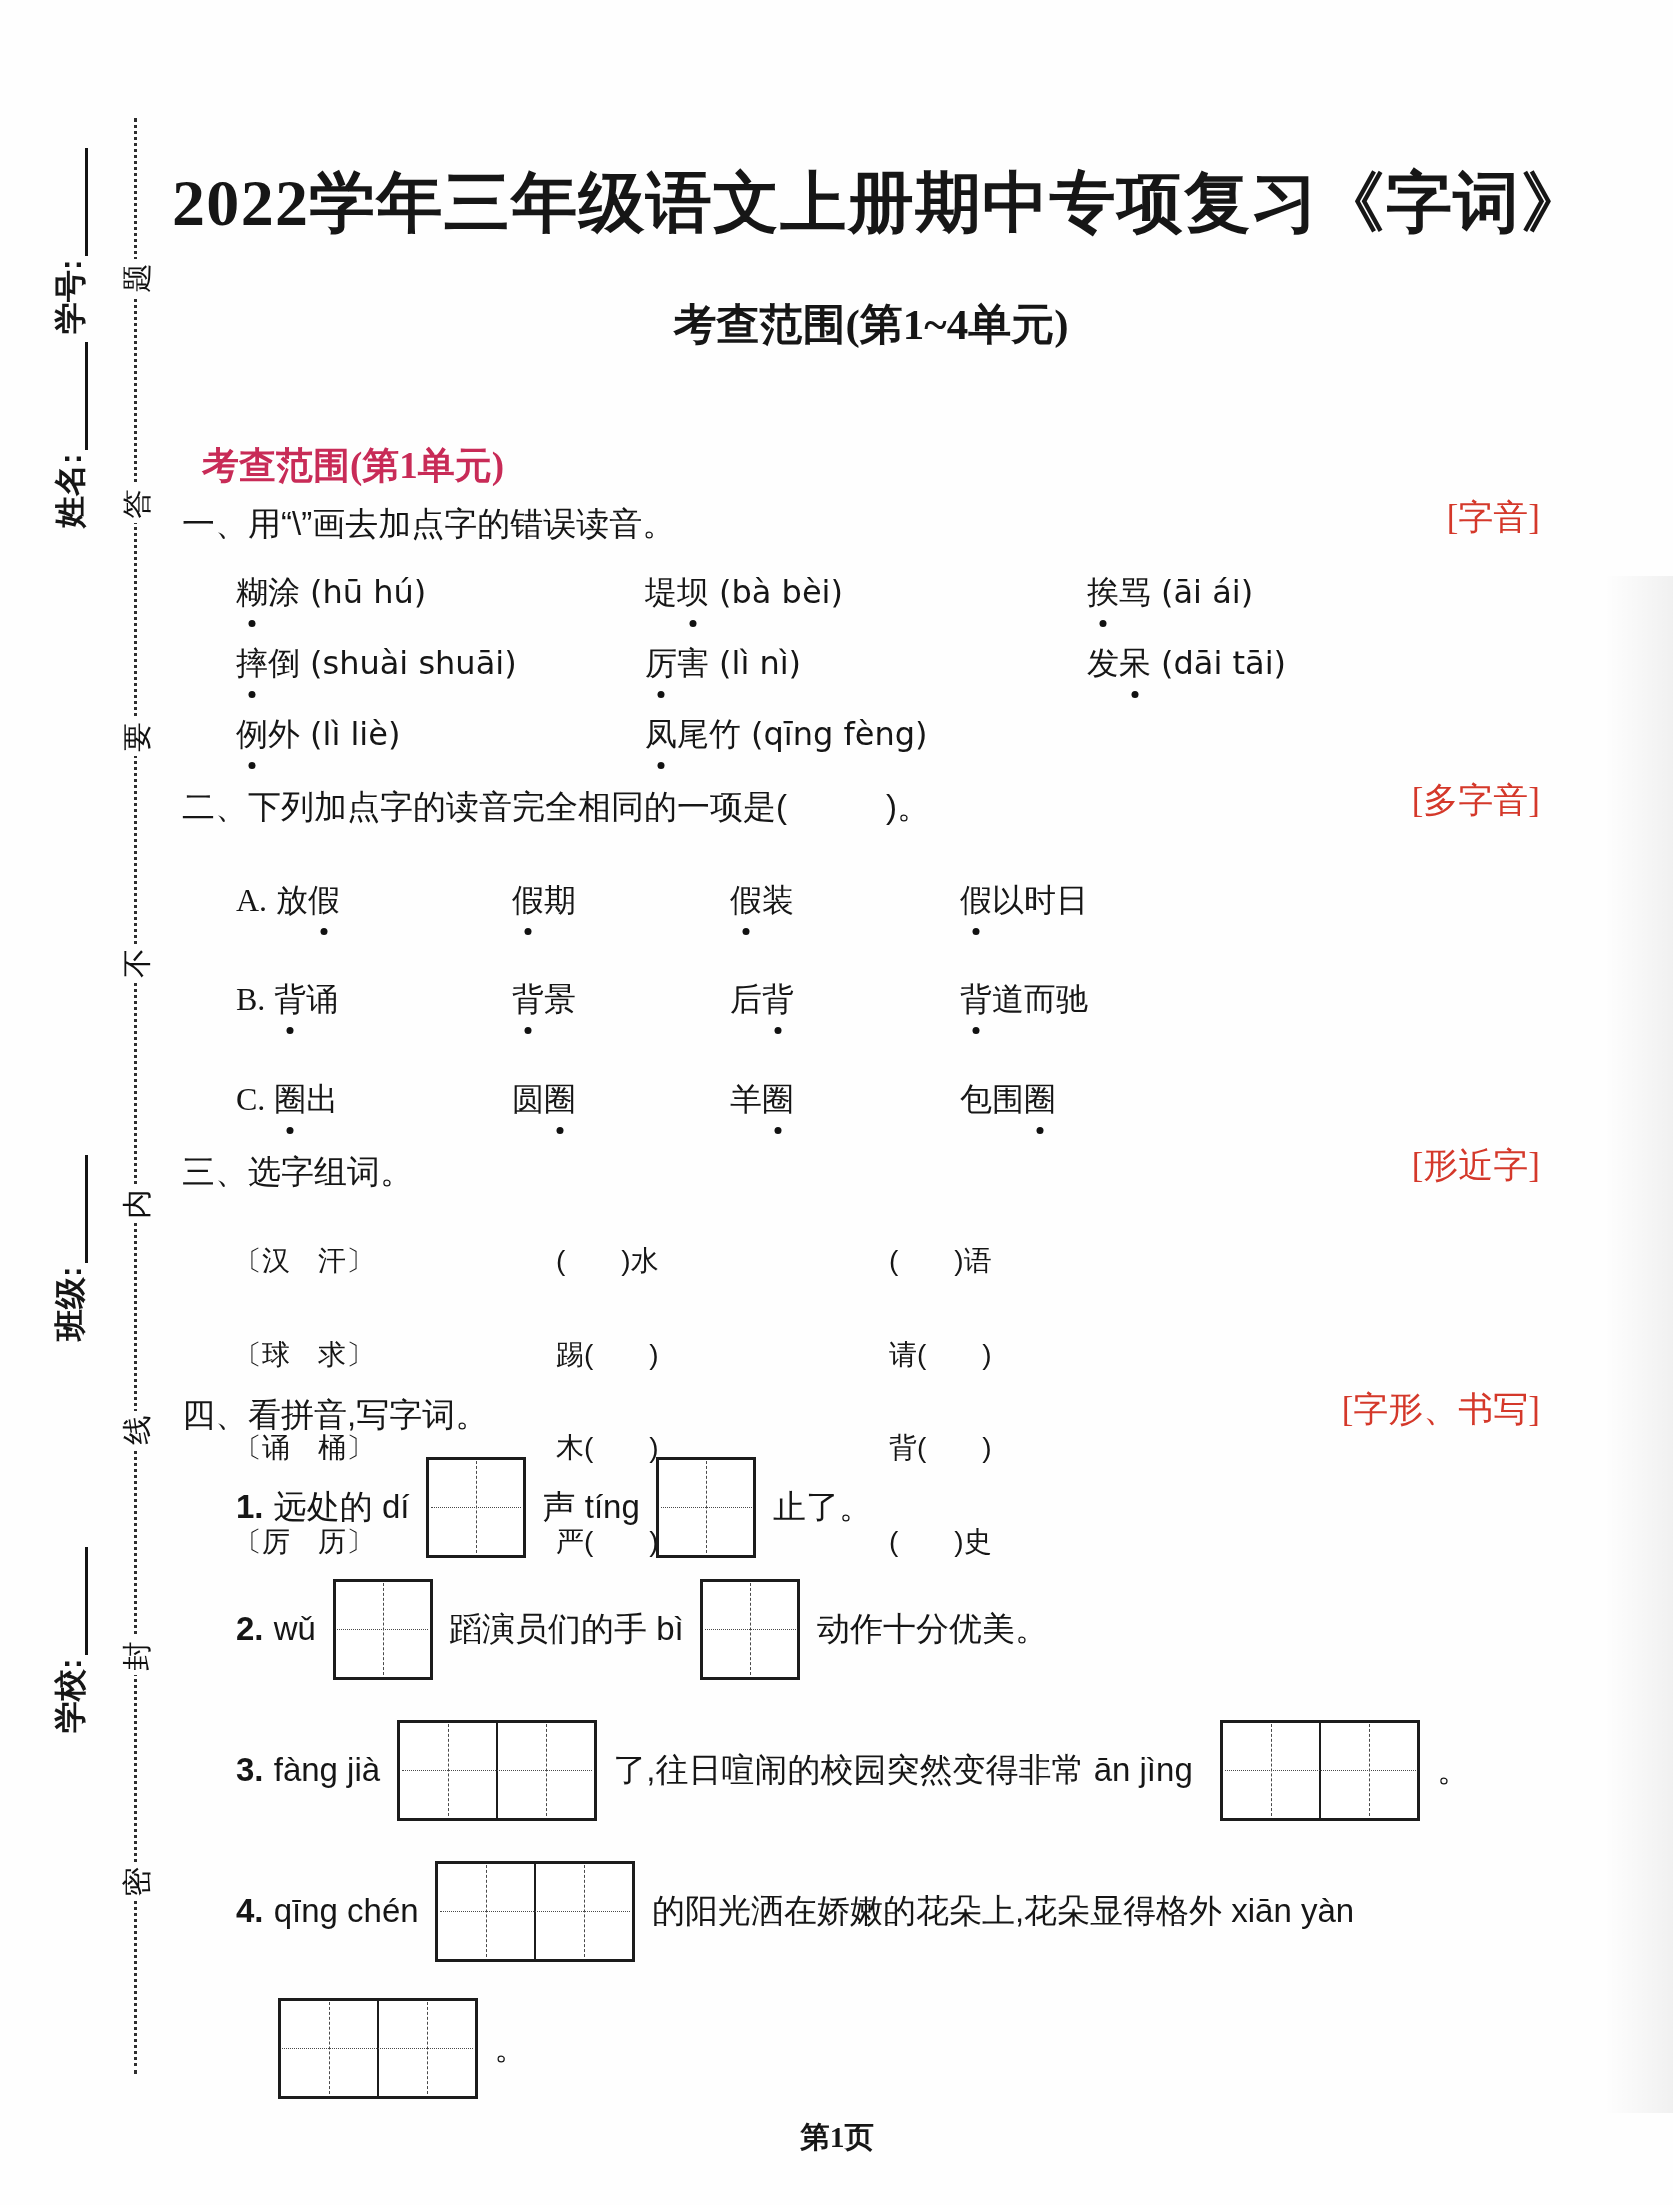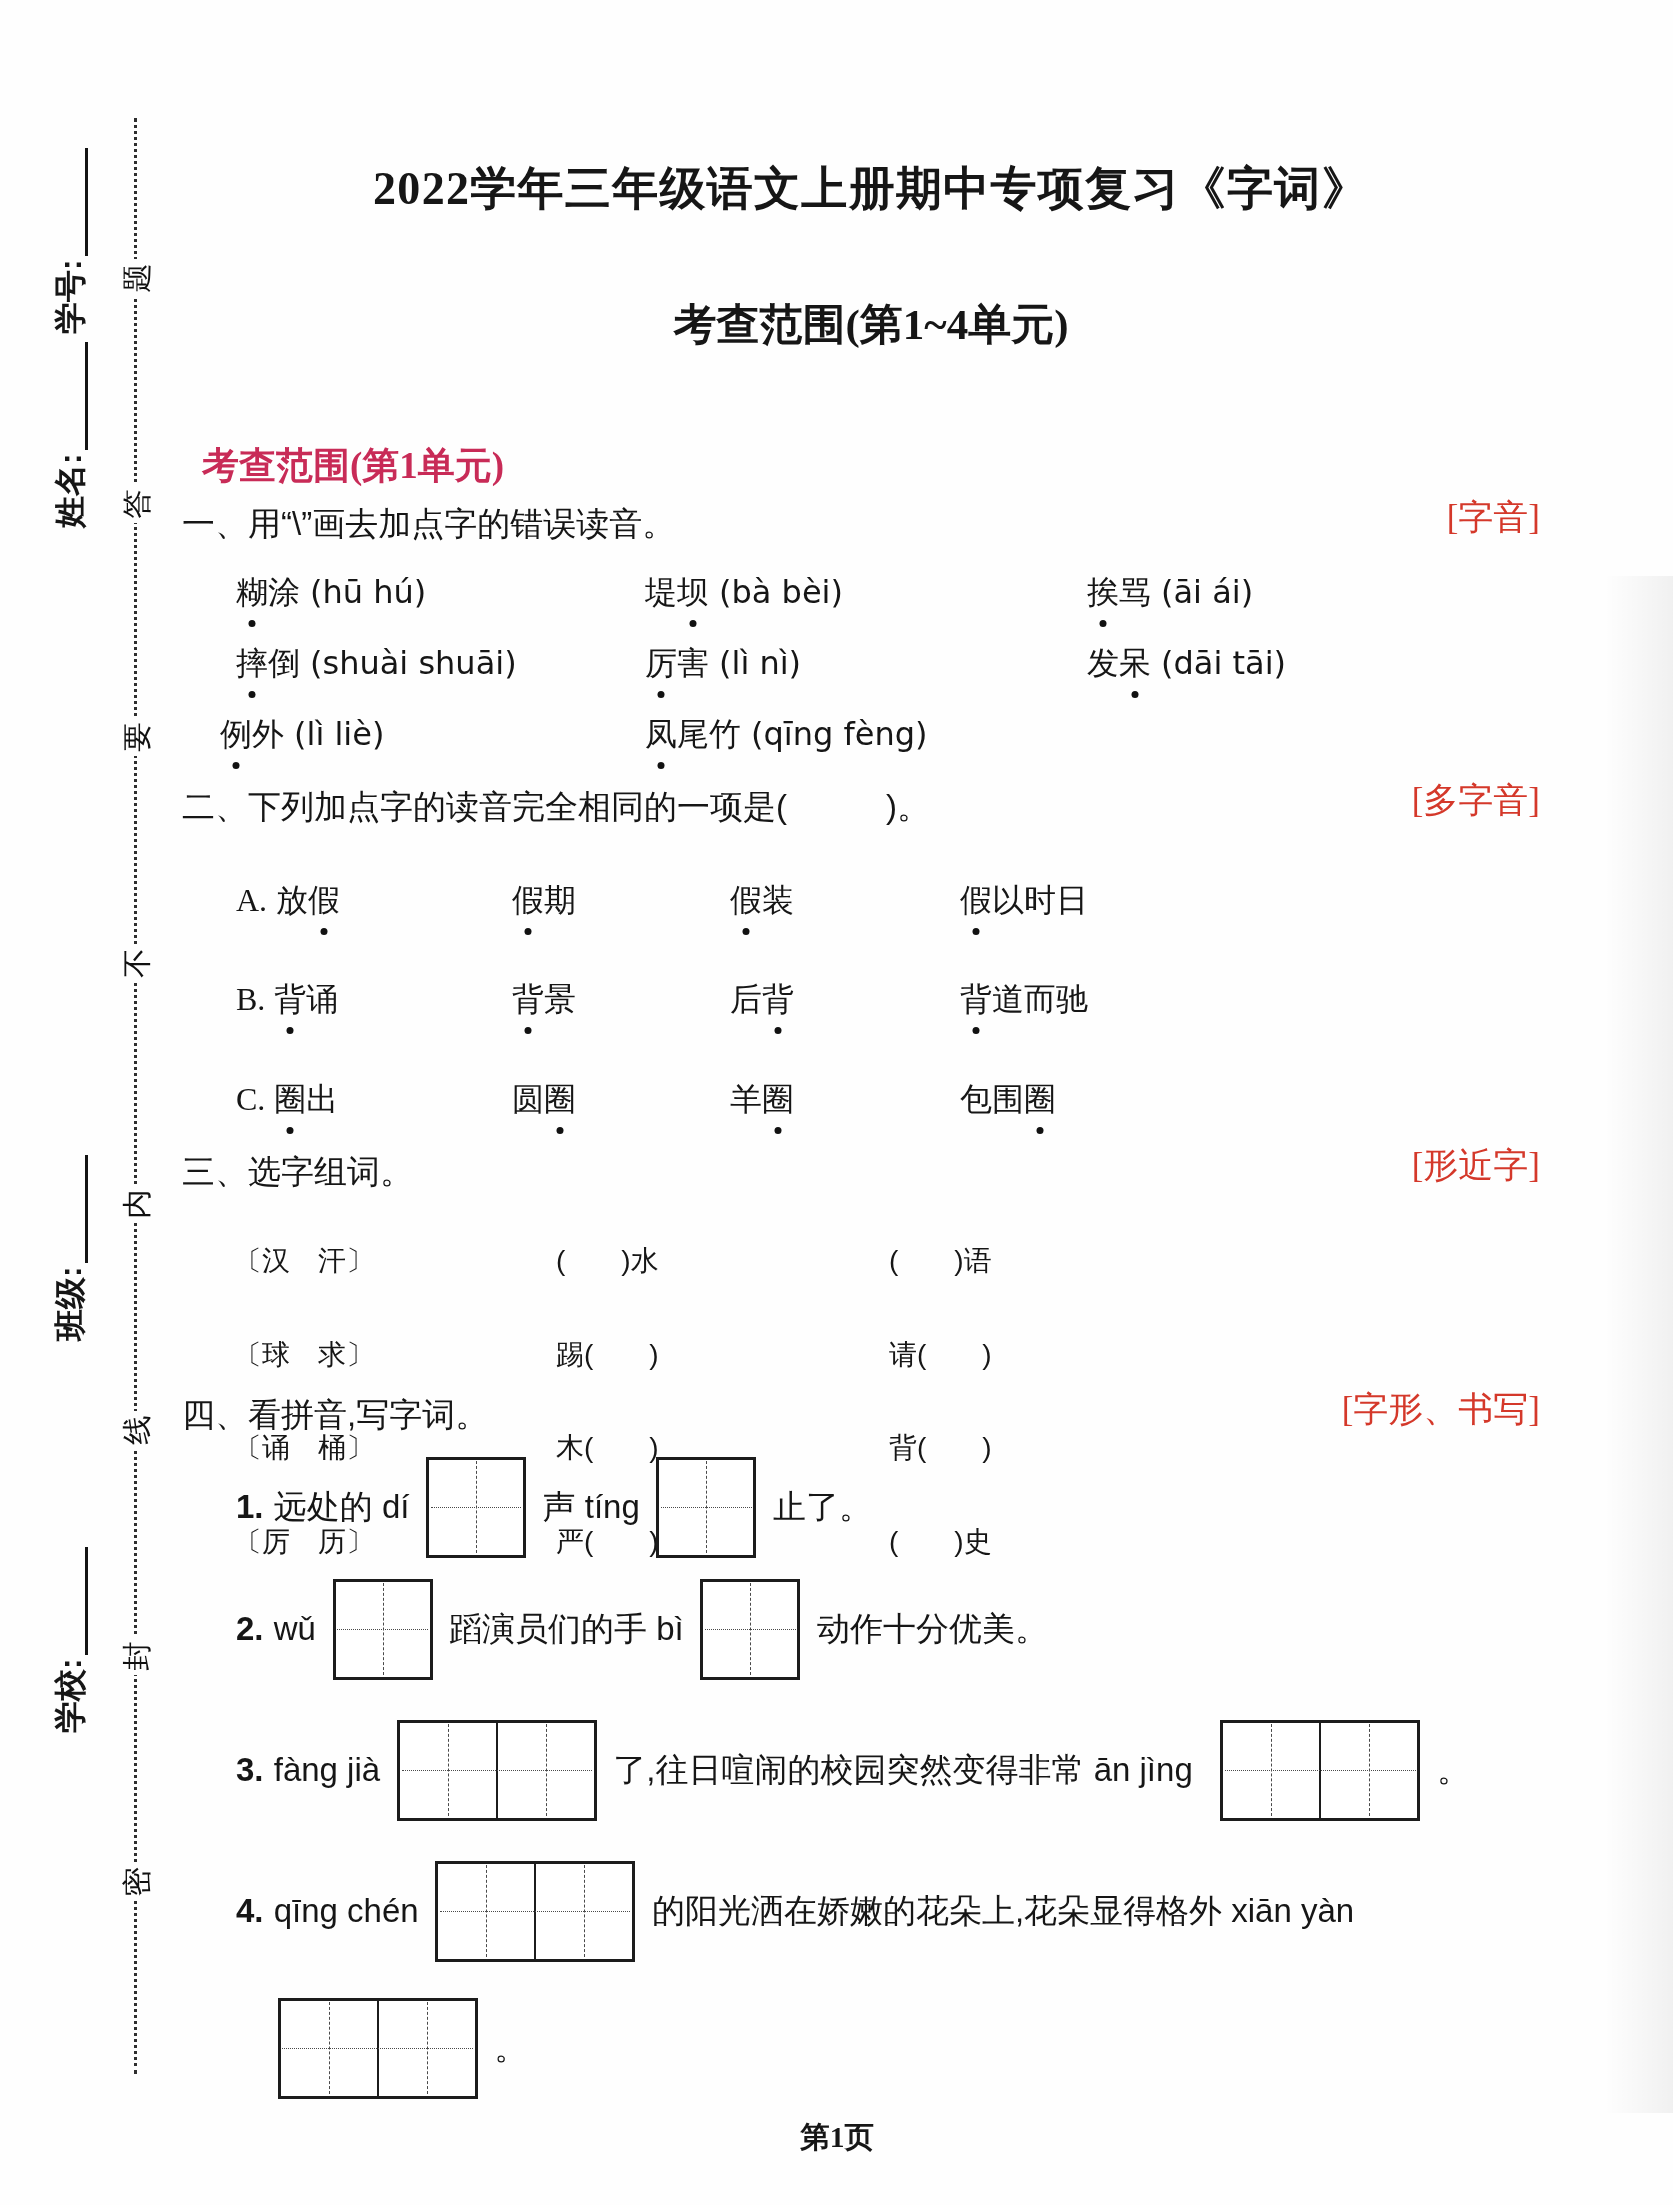--- a/index.html
+++ b/index.html
@@ -9,22 +9,22 @@
          background:linear-gradient(to right,rgba(0,0,0,0),rgba(0,0,0,0.055));}
   
   .seal-line{position:absolute;left:134px;top:118px;height:1956px;width:0;border-left:3.2px dotted #2e2e2e;}
   .seal-char{position:absolute;left:118px;width:38px;text-align:center;font-size:29.5px;color:#101010;
              transform:rotate(-90deg);background:#fefefe;line-height:38px;}
   
   .side-label{position:absolute;width:186px;height:42px;transform:rotate(-90deg);
               display:flex;align-items:flex-end;font-weight:700;font-size:32px;white-space:nowrap;}
   .side-blank{flex:1;height:0;border-bottom:3.2px solid #141414;margin:0 0 5.1px 3.8px;}
   
-  .title{position:absolute;left:141px;top:158px;width:1460px;text-align:center;
-         font-family:"Liberation Serif","DejaVu Serif",serif;font-weight:700;font-size:46px;letter-spacing:1.3px;}
+  .title{position:absolute;left:150px;top:158px;width:1460px;text-align:center;
+         font-family:"Liberation Serif","DejaVu Serif",serif;font-weight:700;font-size:66px;letter-spacing:1.3px;}
   .subtitle{position:absolute;left:141px;top:296px;width:1460px;text-align:center;
             font-family:"Liberation Serif","DejaVu Serif",serif;font-weight:700;font-size:43px;}
   .section-heading{position:absolute;left:161px;top:441px;font-family:"Liberation Serif","DejaVu Serif",serif;
                    font-weight:700;font-size:37px;color:#c82b57;margin-left:41px;}
   .stem{position:absolute;left:182px;font-size:33px;font-weight:400;white-space:pre;}
   .tag{position:absolute;right:134px;font-family:"Liberation Serif","DejaVu Serif",serif;
        font-size:35px;color:#d4382a;white-space:nowrap;}
   
   .q-item{position:absolute;font-size:32px;white-space:nowrap;}
   .ch{position:relative;display:inline-block;}
@@ -88,21 +88,21 @@
   <div class="section-heading">考查范围(第1单元)</div>
 
   <div class="stem" style="top:502px">一、用“\”画去加点字的错误读音。</div>
   <div class="tag" style="top:494px">[字音]</div>
   <span class="q-item" style="left:236px;top:571px"><span class="w"><span class="ch dotted">糊</span><span class="ch">涂</span></span><span class="py">(hū  hú)</span></span>
   <span class="q-item" style="left:645px;top:571px"><span class="w"><span class="ch">堤</span><span class="ch dotted">坝</span></span><span class="py">(bà  bèi)</span></span>
   <span class="q-item" style="left:1087px;top:571px"><span class="w"><span class="ch dotted">挨</span><span class="ch">骂</span></span><span class="py">(āi  ái)</span></span>
   <span class="q-item" style="left:236px;top:642px"><span class="w"><span class="ch dotted">摔</span><span class="ch">倒</span></span><span class="py">(shuài  shuāi)</span></span>
   <span class="q-item" style="left:645px;top:642px"><span class="w"><span class="ch dotted">厉</span><span class="ch">害</span></span><span class="py">(lì  nì)</span></span>
   <span class="q-item" style="left:1087px;top:642px"><span class="w"><span class="ch">发</span><span class="ch dotted">呆</span></span><span class="py">(dāi  tāi)</span></span>
-  <span class="q-item" style="left:220px;top:713px"><span class="w"><span class="ch dotted">例</span><span class="ch">外</span></span><span class="py">(lì  liè)</span></span>
+  <span class="q-item" style="left:236px;top:713px"><span class="w"><span class="ch dotted">例</span><span class="ch">外</span></span><span class="py">(lì  liè)</span></span>
   <span class="q-item" style="left:645px;top:713px"><span class="w"><span class="ch dotted">凤</span><span class="ch">尾</span><span class="ch">竹</span></span><span class="py">(qīng  fèng)</span></span>
 
   <div class="stem" style="top:785px">二、下列加点字的读音完全相同的一项是(　　　)。</div>
   <div class="tag" style="top:777px">[多字音]</div>
   <span class="q-item" style="left:236px;top:879px"><span class="opt-label">A.</span><span class="w"><span class="ch">放</span><span class="ch dotted">假</span></span></span>
   <span class="q-item" style="left:512px;top:879px"><span class="w"><span class="ch dotted">假</span><span class="ch">期</span></span></span>
   <span class="q-item" style="left:730px;top:879px"><span class="w"><span class="ch dotted">假</span><span class="ch">装</span></span></span>
   <span class="q-item" style="left:960px;top:879px"><span class="w"><span class="ch dotted">假</span><span class="ch">以</span><span class="ch">时</span><span class="ch">日</span></span></span>
   <span class="q-item" style="left:236px;top:978px"><span class="opt-label">B.</span><span class="w"><span class="ch dotted">背</span><span class="ch">诵</span></span></span>
   <span class="q-item" style="left:512px;top:978px"><span class="w"><span class="ch dotted">背</span><span class="ch">景</span></span></span>

